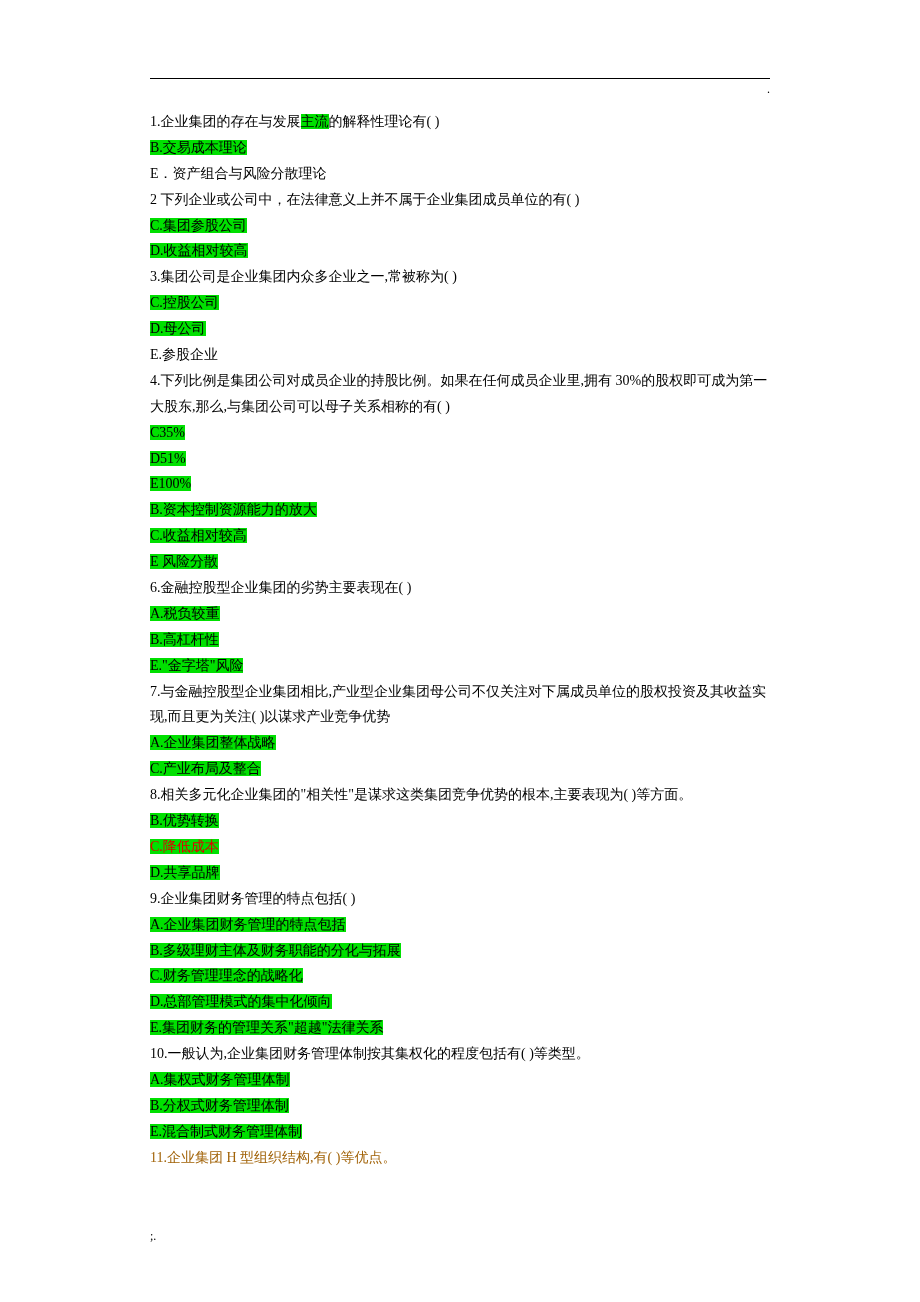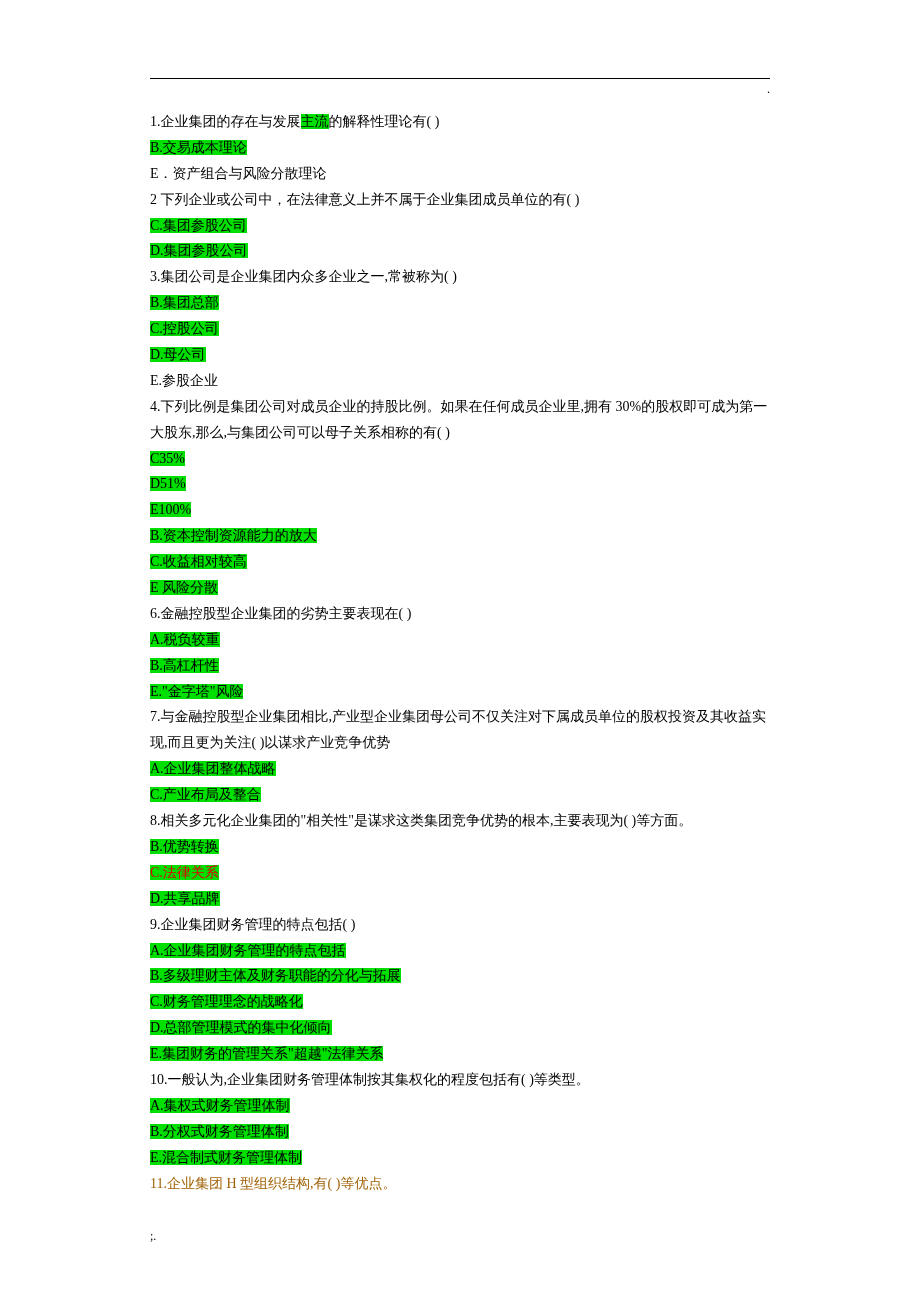--- a/index.html
+++ b/index.html
@@ -55,43 +55,42 @@
 
 <div class="page">
   <div class="top-dot">.</div>
   <div class="top-rule"></div>
   <div id="content">
       <p class="line"><span>1.企业集团的存在与发展</span><span class="hl">主流</span><span>的解释性理论有( )</span></p>
       <p class="line"><span class="hl">B.交易成本理论</span></p>
       <p class="line">E．资产组合与风险分散理论</p>
       <p class="line">2 下列企业或公司中，在法律意义上并不属于企业集团成员单位的有( )</p>
       <p class="line"><span class="hl">C.集团参股公司</span></p>
-      <p class="line"><span class="hl">D.集团参股公司</span></p>
+      <p class="line"><span class="hl">D.收益相对较高</span></p>
       <p class="line">3.集团公司是企业集团内众多企业之一,常被称为( )</p>
-      <p class="line"><span class="hl">B.集团总部</span></p>
       <p class="line"><span class="hl">C.控股公司</span></p>
       <p class="line"><span class="hl">D.母公司</span></p>
       <p class="line">E.参股企业</p>
       <p class="line">4.下列比例是集团公司对成员企业的持股比例。如果在任何成员企业里,拥有 30%的股权即可成为第一大股东,那么,与集团公司可以母子关系相称的有( )</p>
       <p class="line"><span class="hl">C35%</span></p>
       <p class="line"><span class="hl">D51%</span></p>
       <p class="line"><span class="hl">E100%</span></p>
       <p class="line"><span class="hl">B.资本控制资源能力的放大</span></p>
       <p class="line"><span class="hl">C.收益相对较高</span></p>
       <p class="line"><span class="hl">E 风险分散</span></p>
       <p class="line">6.金融控股型企业集团的劣势主要表现在( )</p>
       <p class="line"><span class="hl">A.税负较重</span></p>
       <p class="line"><span class="hl">B.高杠杆性</span></p>
       <p class="line"><span class="hl">E."金字塔"风险</span></p>
       <p class="line">7.与金融控股型企业集团相比,产业型企业集团母公司不仅关注对下属成员单位的股权投资及其收益实现,而且更为关注( )以谋求产业竞争优势</p>
       <p class="line"><span class="hl">A.企业集团整体战略</span></p>
       <p class="line"><span class="hl">C.产业布局及整合</span></p>
       <p class="line">8.相关多元化企业集团的"相关性"是谋求这类集团竞争优势的根本,主要表现为( )等方面。</p>
       <p class="line"><span class="hl">B.优势转换</span></p>
-      <p class="line"><span class="hl-red">C.法律关系</span></p>
+      <p class="line"><span class="hl-red">C.降低成本</span></p>
       <p class="line"><span class="hl">D.共享品牌</span></p>
       <p class="line">9.企业集团财务管理的特点包括( )</p>
       <p class="line"><span class="hl">A.企业集团财务管理的特点包括</span></p>
       <p class="line"><span class="hl">B.多级理财主体及财务职能的分化与拓展</span></p>
       <p class="line"><span class="hl">C.财务管理理念的战略化</span></p>
       <p class="line"><span class="hl">D.总部管理模式的集中化倾向</span></p>
       <p class="line"><span class="hl">E.集团财务的管理关系"超越"法律关系</span></p>
       <p class="line">10.一般认为,企业集团财务管理体制按其集权化的程度包括有( )等类型。</p>
       <p class="line"><span class="hl">A.集权式财务管理体制</span></p>
       <p class="line"><span class="hl">B.分权式财务管理体制</span></p>

